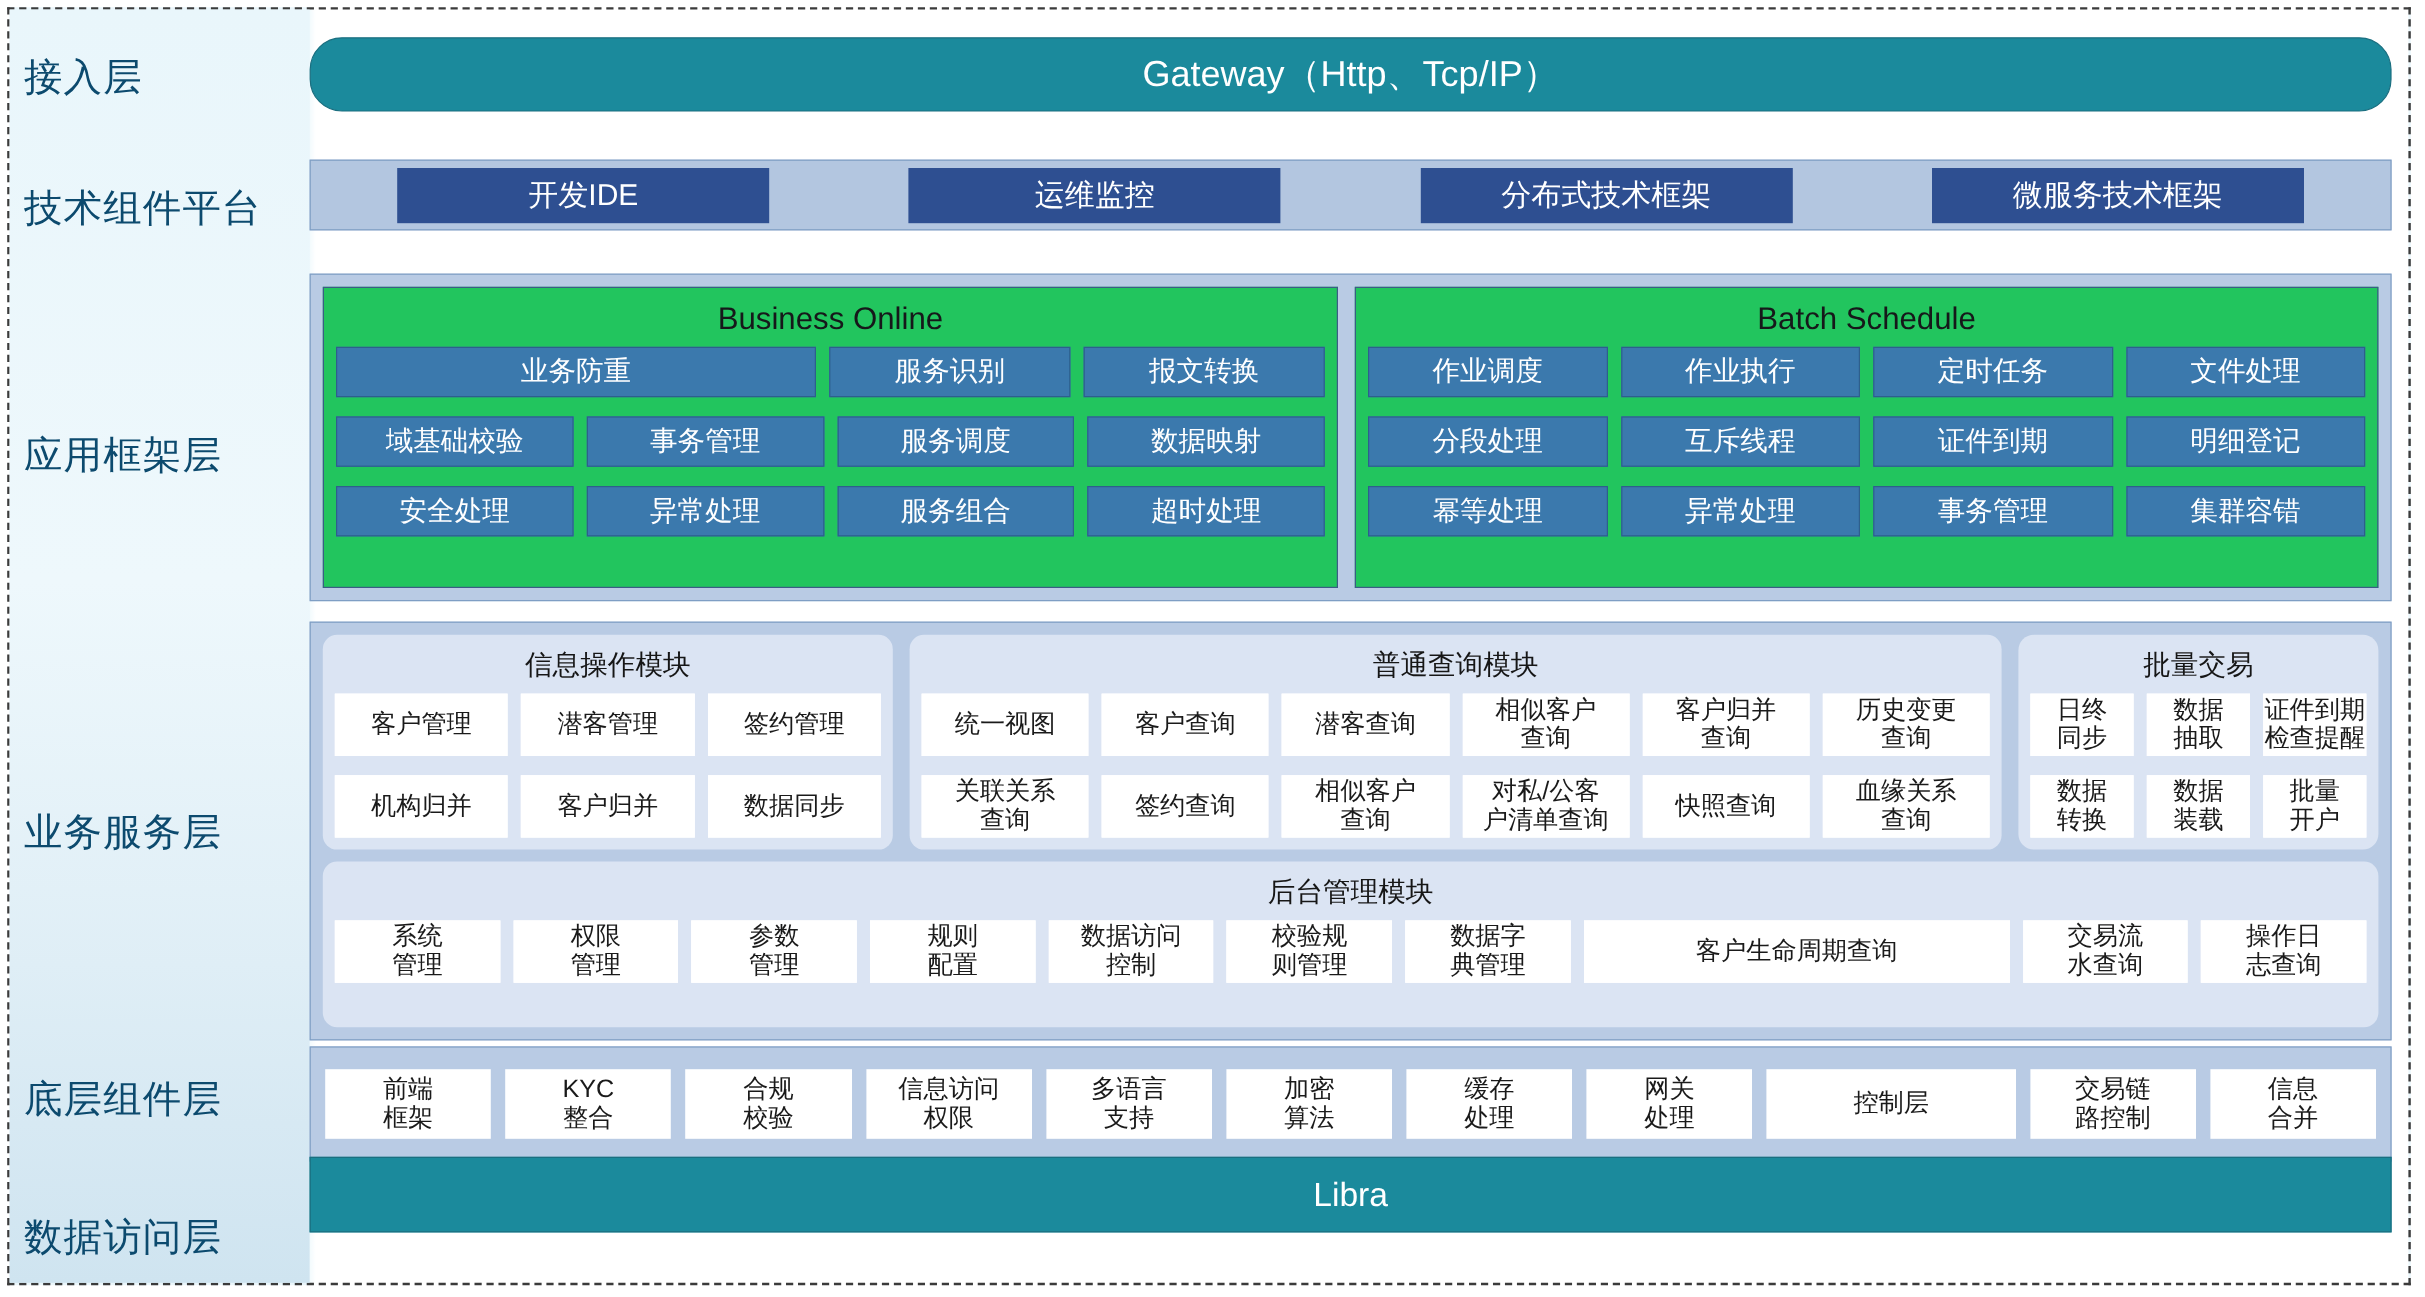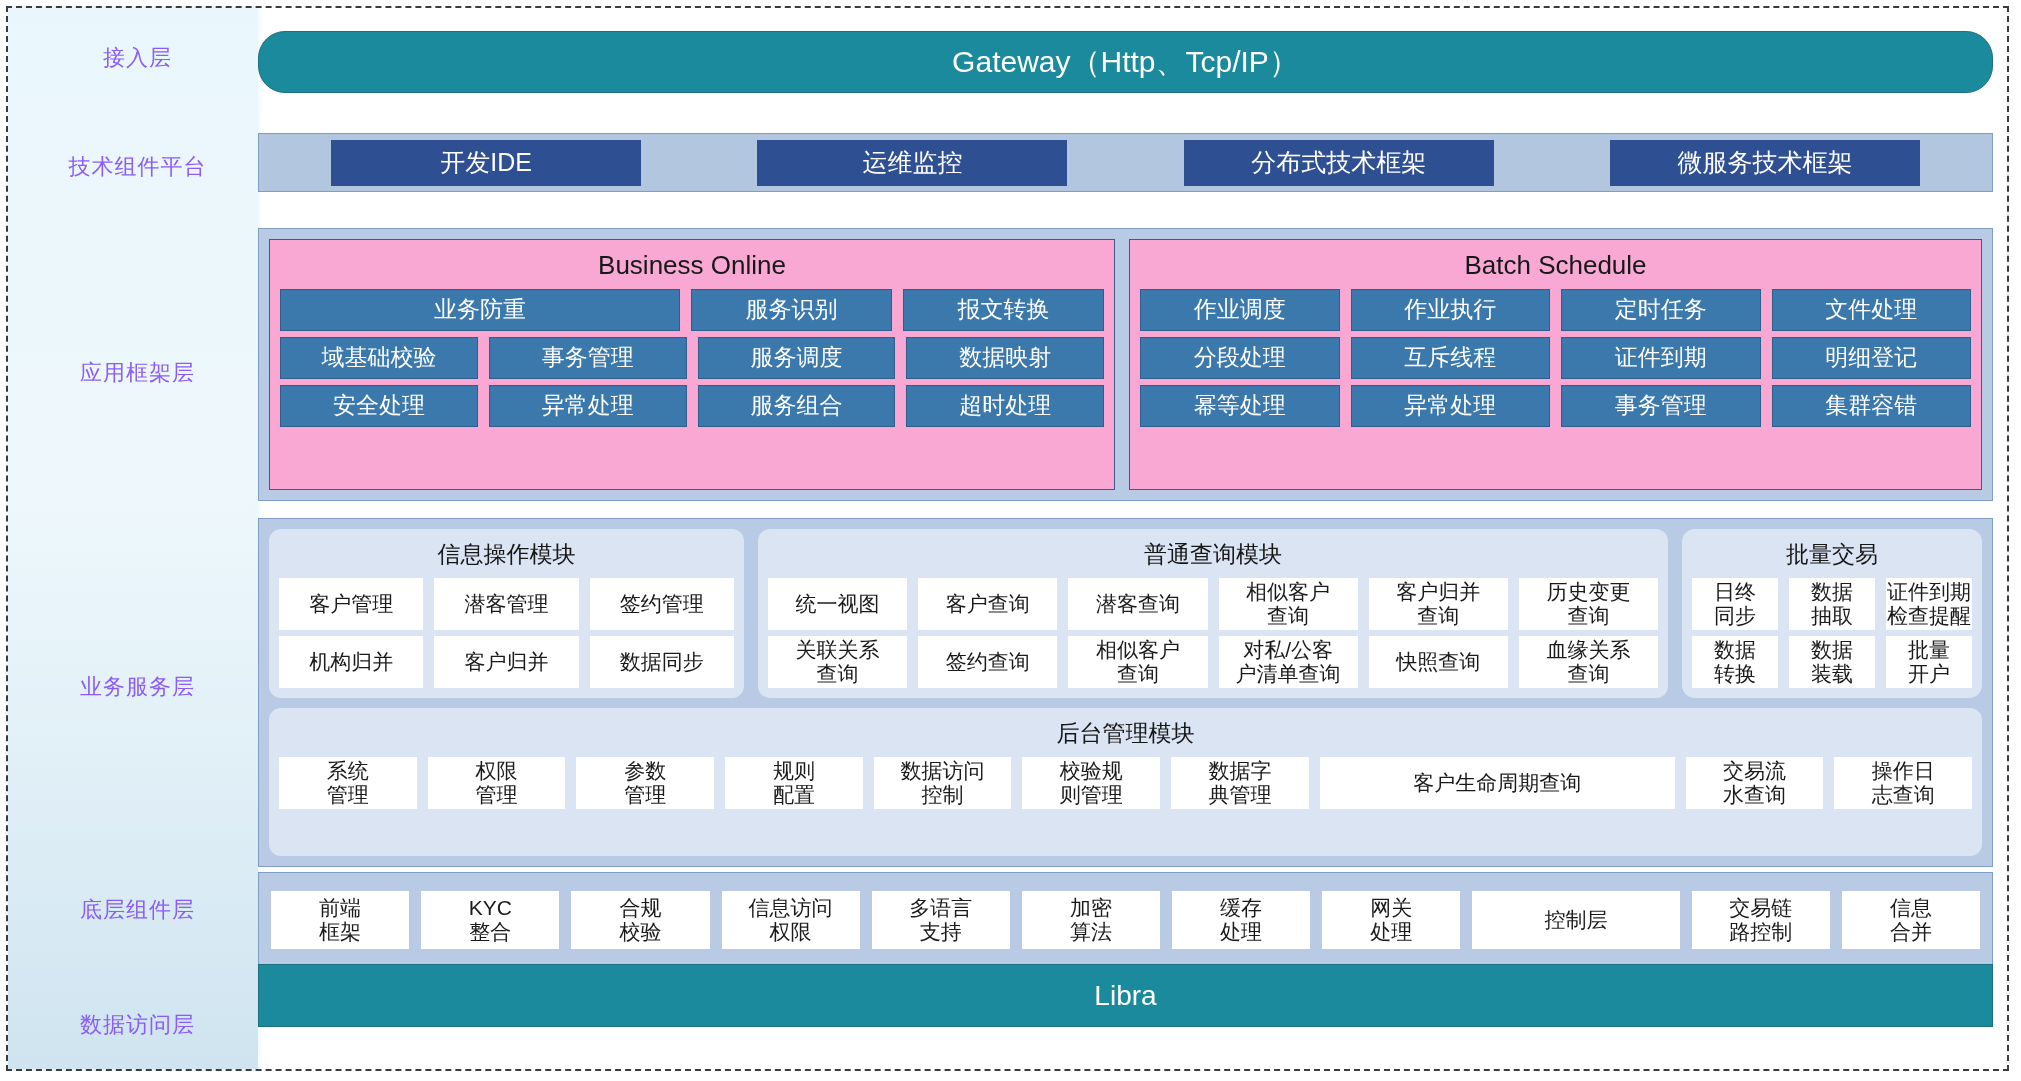--- a/index.html
+++ b/index.html
@@ -39,23 +39,22 @@
   .diagram {
     position: absolute;
     left: 0; top: 0;
     width: 2021px;
     height: 1081px;
   }
   .layer-label {
     position: absolute;
     left: 20px;
     width: 235px;
-    text-align: center;
-    color: #8b5cf6;
-    font-size: 22px;
+    color: #0c4a6e;
+    font-size: 32px;
     letter-spacing: 1px;
   }
   
   .teal-bar {
     position: absolute;
     background: #1b8a9c;
     border: 1px solid #1b6f80;
     color: #ffffff;
     display: flex;
     align-items: center;
@@ -87,34 +86,34 @@
   .app-band {
     position: absolute;
     background: #b9cbe4;
     border: 1px solid #7f9ec4;
     box-sizing: border-box;
     padding: 10px;
     display: flex;
     gap: 14px;
   }
   .group-box {
-    background: #f9a8d4;
+    background: #22c55e;
     border: 1px solid #3c5c86;
     box-sizing: border-box;
     padding: 8px 10px 10px 10px;
     display: flex;
     flex-direction: column;
   }
   .group-title {
     text-align: center;
     font-size: 26px;
     color: #16181a;
     margin: 2px 0 8px 0;
   }
-  .grid-rows { display:flex; flex-direction:column; gap: 6px; }
+  .grid-rows { display:flex; flex-direction:column; gap: 16px; }
   .grid-row { display:flex; gap: 11px; }
   .steel-chip {
     background: #3b79ad;
     border: 1px solid #2e5f8c;
     color: #ffffff;
     font-size: 23px;
     display: flex;
     align-items: center;
     justify-content: center;
     height: 42px;

